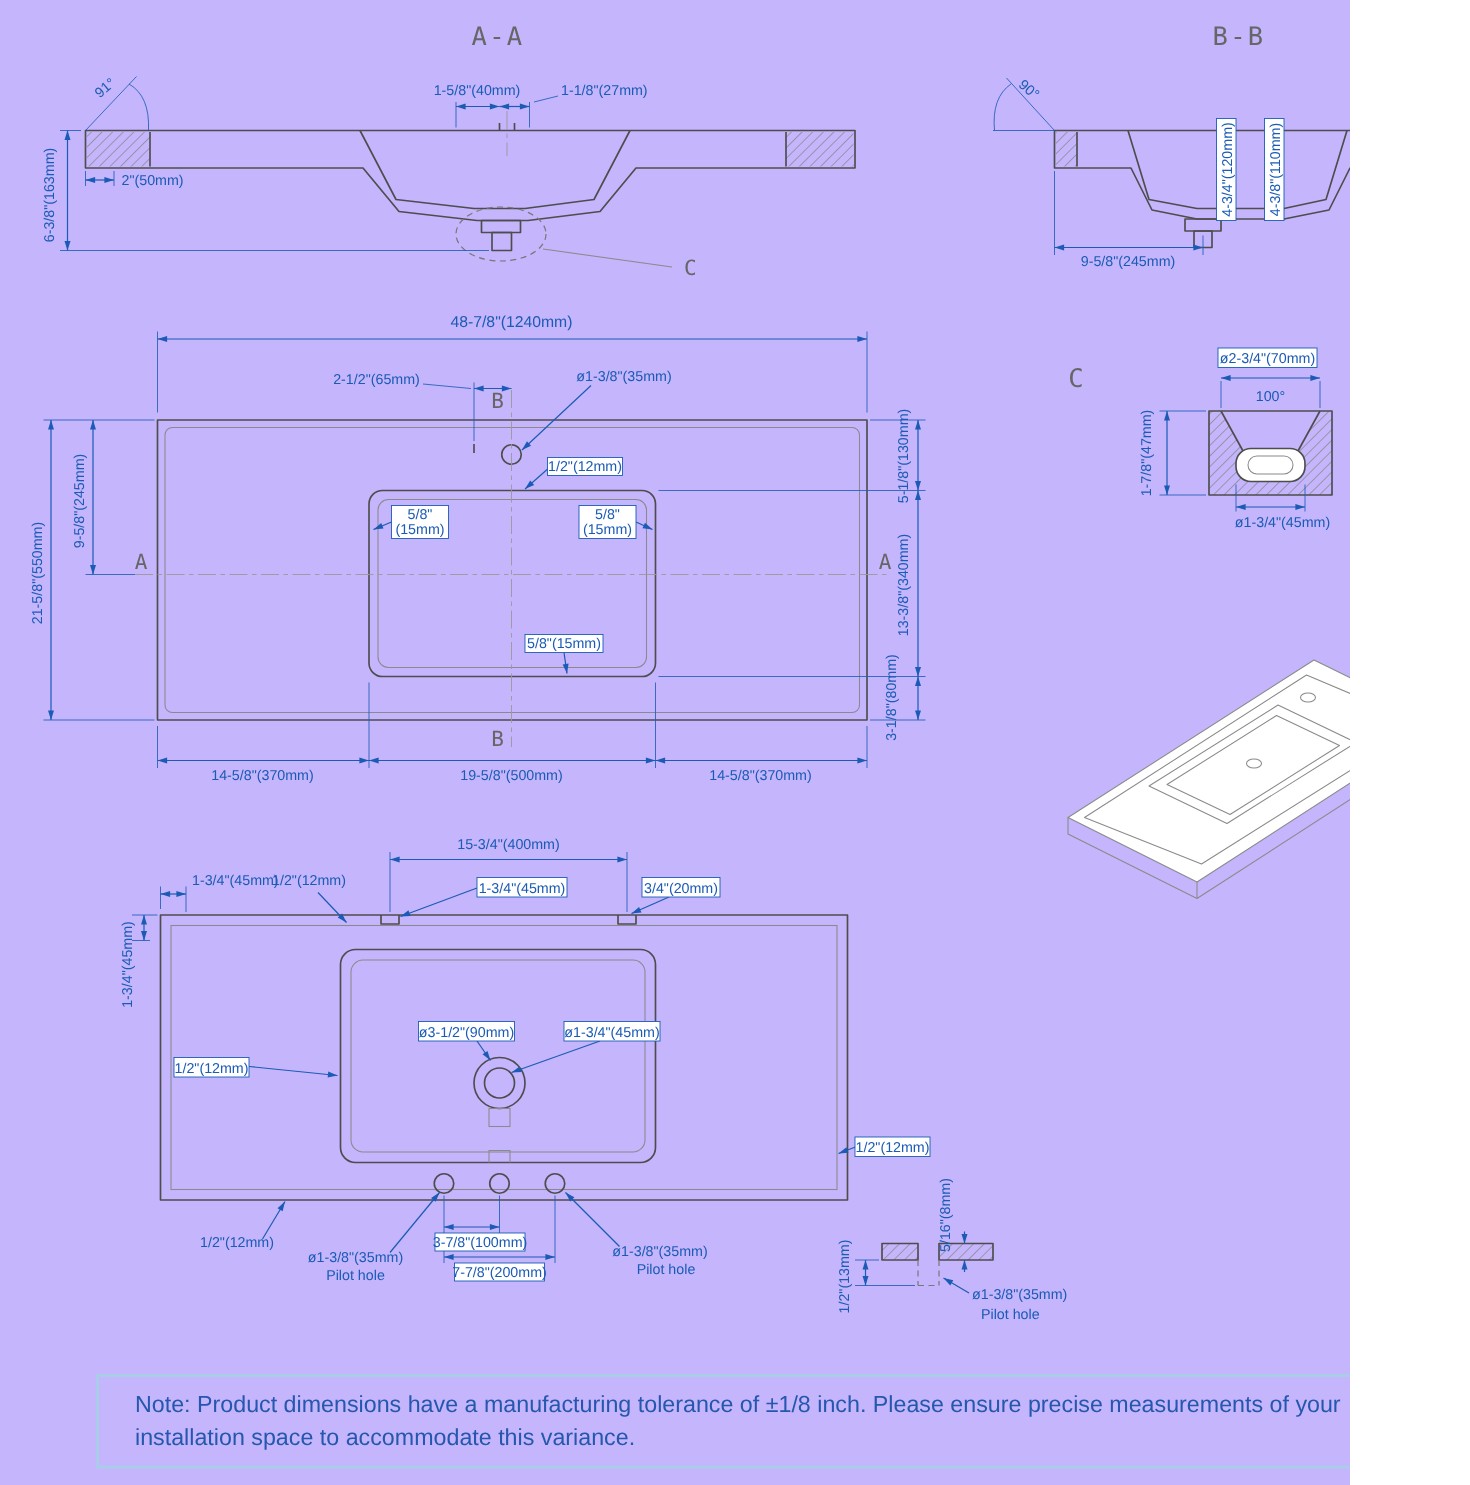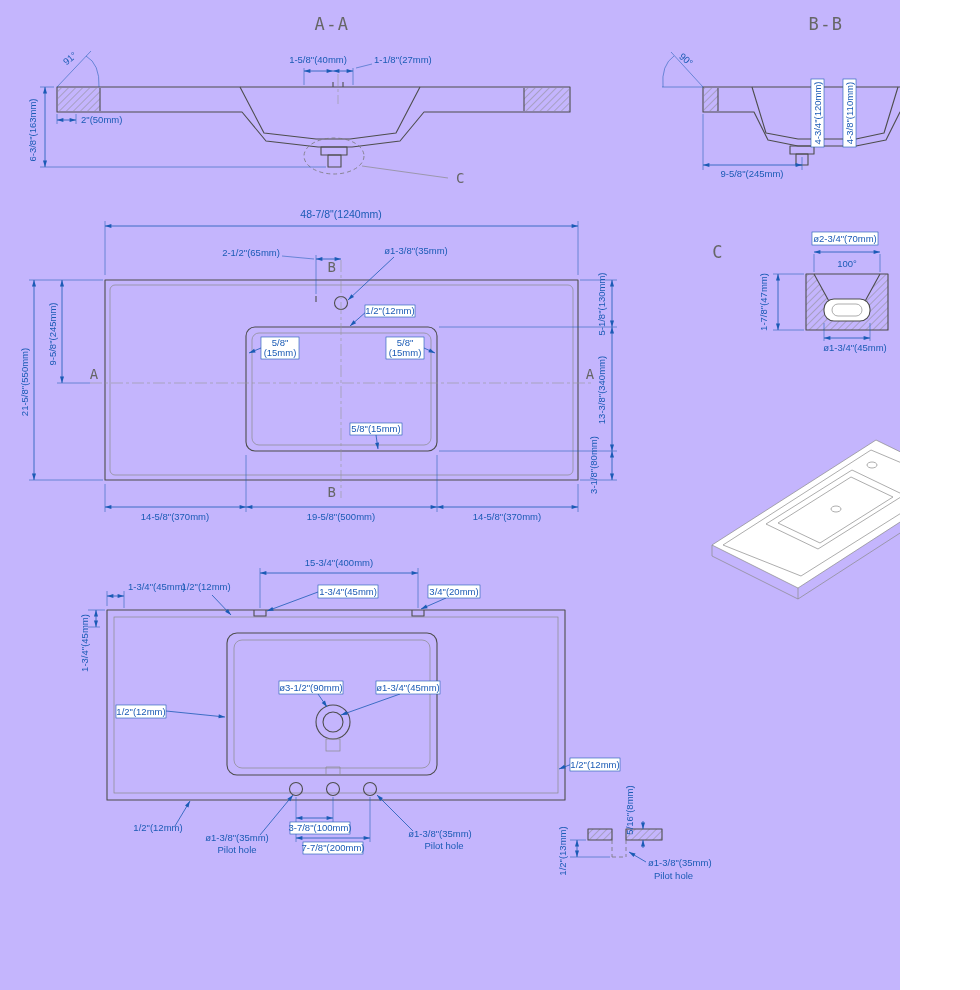--- a/index.html
+++ b/index.html
@@ -319,13 +319,16 @@
     <line class="ext" x1="610" y1="857" x2="570" y2="857"></line>
     <line class="dl" x1="577" y1="840" x2="577" y2="857" marker-start="url(#arrow)" marker-end="url(#arrow)"></line>
     <text class="dim" x="566" y="851" text-anchor="middle" transform="rotate(-90 566 851)">1/2"(13mm)</text>
     <line class="dl" x1="646" y1="862" x2="629" y2="852" marker-end="url(#arrow)"></line>
     <text class="dim" x="648" y="866">ø1-3/8"(35mm)</text>
     <text class="dim" x="654" y="879">Pilot hole</text>
   </g>
 </g>
 </svg>
 
+<div class="note">
+  <span>Note: Product dimensions have a manufacturing tolerance of ±1/8 inch. Please ensure precise measurements of your installation space to accommodate this variance.</span>
 </div>
+</div>
 
 </body></html>

